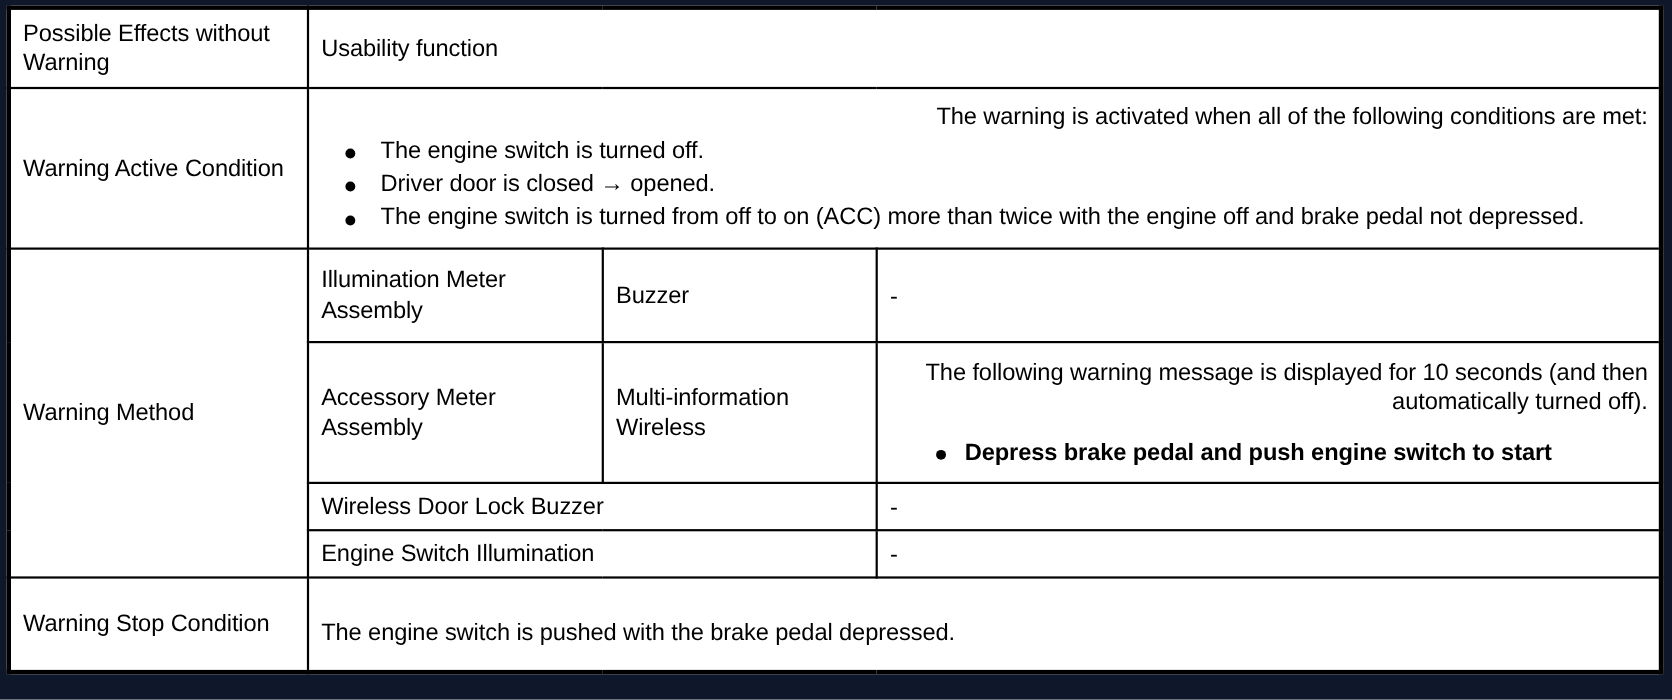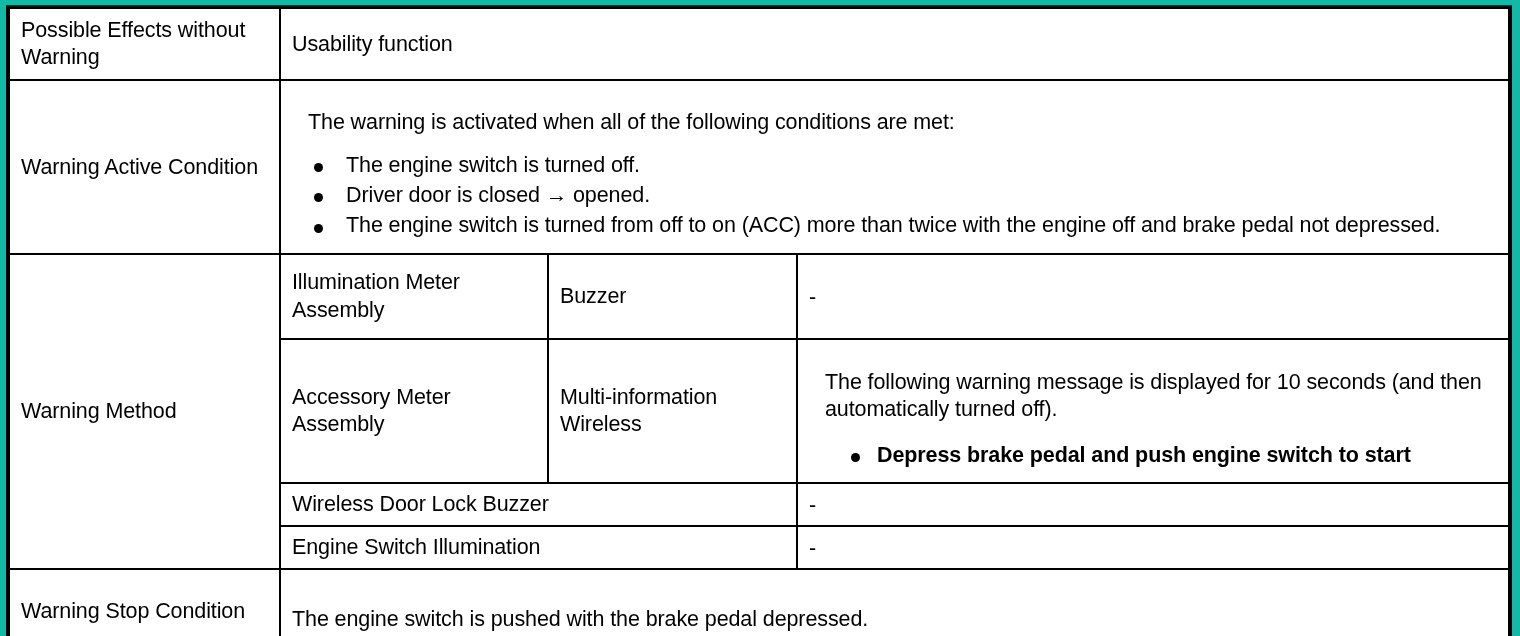--- a/index.html
+++ b/index.html
@@ -12,21 +12,21 @@
     height: 636px;
     font-family: "Liberation Sans", sans-serif;
     color: #000000;
     overflow: hidden;
   }
 
   .sheet {
     position: relative;
     width: 1520px;
     height: 636px;
-    background: #14b8a6;
+    background: #0f172a;
   }
 
   table.spec {
     position: absolute;
     left: 6px;
     top: 5px;
     width: 1506px;
     border-collapse: collapse;
     table-layout: fixed;
     background: #ffffff;
@@ -57,27 +57,28 @@
   }
 
   .label-cell {
     vertical-align: middle;
   }
   .label-cell .cell-pad { padding-left: 11px; }
 
   .top-align { vertical-align: top; }
 
   .intro {
-    margin: 16px;
-    padding: 0;
+    margin: 0;
+    padding: 0;
+    text-align: right;
   }
 
   ul.bl {
     list-style: none;
-    margin: 15px 0 0 0;
+    margin: 4px 0 0 0;
     padding: 0;
   }
   ul.bl li {
     position: relative;
     padding-left: 54px;
     margin: 0 0 3px 0;
   }
   ul.bl li:last-child { margin-bottom: 0; }
   ul.bl li .dot {
     position: absolute;

